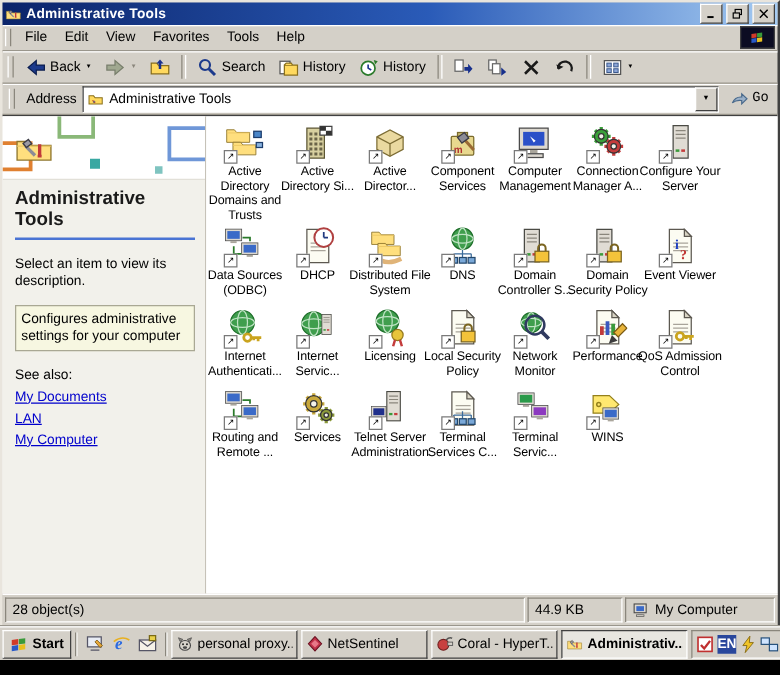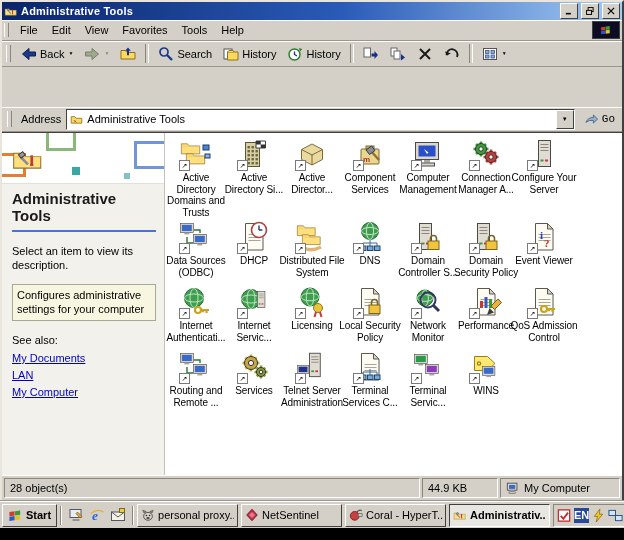--- a/index.html
+++ b/index.html
@@ -19,21 +19,21 @@
   .grip{width:3px;height:70%;margin:0 4px 0 2px;border-left:1px solid #fff;border-right:1px solid #8a867c;}
   .menubar{height:20px;flex:0 0 20px;}
   .menu-item{padding:2px 7px;}
   .throbber{margin-left:auto;margin-right:2px;width:26px;height:16px;background:#0c0c22;
     display:flex;align-items:center;justify-content:center;border:1px solid #404040;}
   .toolbar{height:25px;flex:0 0 25px;gap:1px;padding:0 2px;}
   .tool-btn{display:flex;align-items:center;gap:3px;padding:2px 4px;height:21px;border:1px solid transparent;}
   .tool-btn.disabled{color:#8a867c;}
   .caret{font-size:5px;line-height:1;margin-left:1px;}
   .tool-sep{width:2px;height:19px;margin:0 3px;border-left:1px solid #8a867c;border-right:1px solid #fff;}
-  .addressbar{height:24px;flex:0 0 24px;gap:5px;padding:0 3px;margin-top:40px;}
+  .addressbar{height:24px;flex:0 0 24px;gap:5px;padding:0 3px;}
   .address-field{flex:1;height:19px;background:#fff;border:1px solid;border-color:#404040 #fff #fff #404040;
     display:flex;align-items:center;gap:4px;padding:0 0 0 3px;}
   .dd-btn{margin-left:auto;width:16px;height:17px;background:#d4d0c8;border:1px solid;
     border-color:#fff #404040 #404040 #fff;display:flex;align-items:center;justify-content:center;}
   .caret7{font-size:6px;line-height:1;}
   .go-btn{display:flex;align-items:center;gap:3px;padding:0 4px;font-family:Liberation Mono, monospace;}
 
   
   .main{flex:1;display:flex;overflow:hidden;border-top:1px solid #404040;background:#fff;}
   .sidebar{width:162px;flex:0 0 162px;background:#f2f1eb;border-right:1px solid #c6c2b8;

